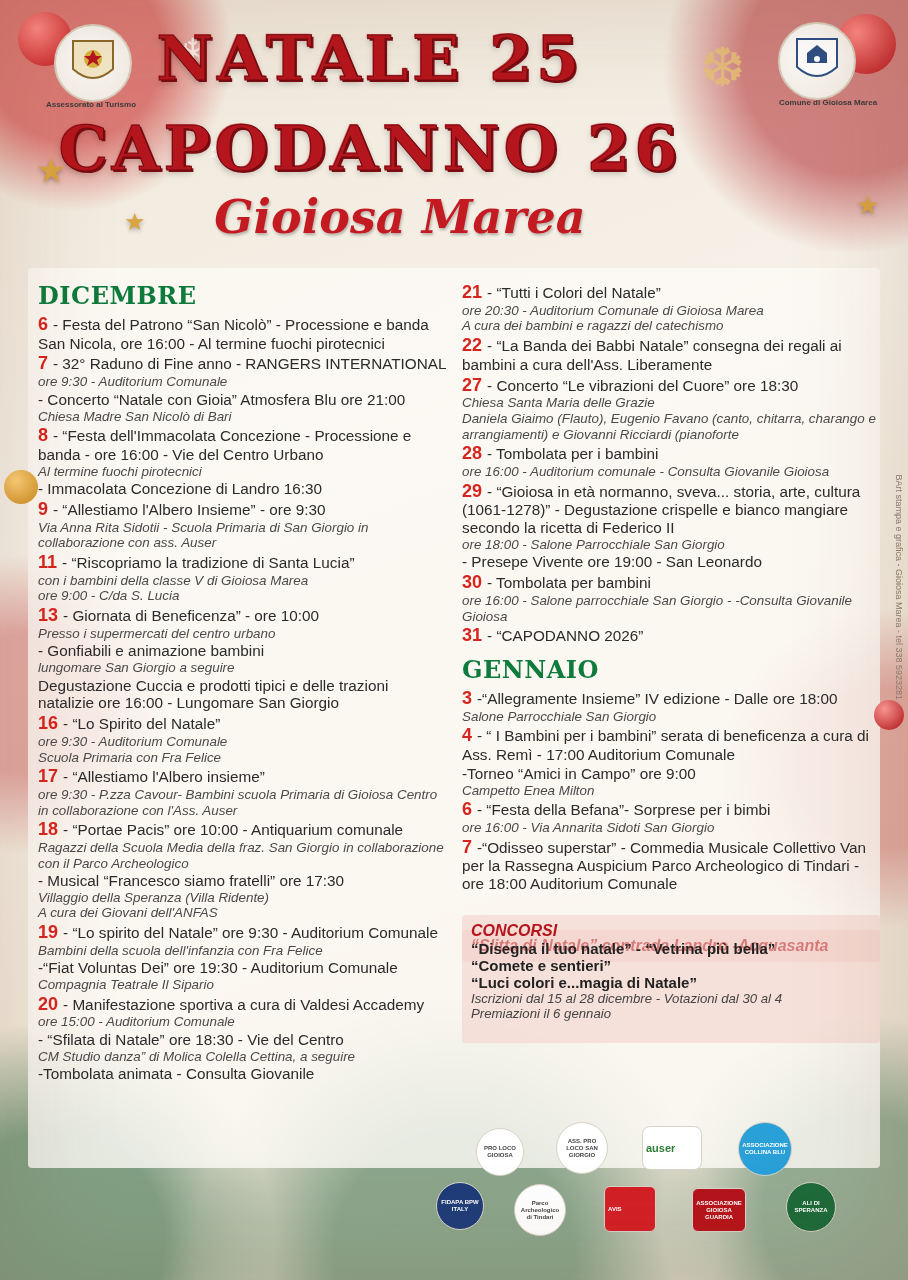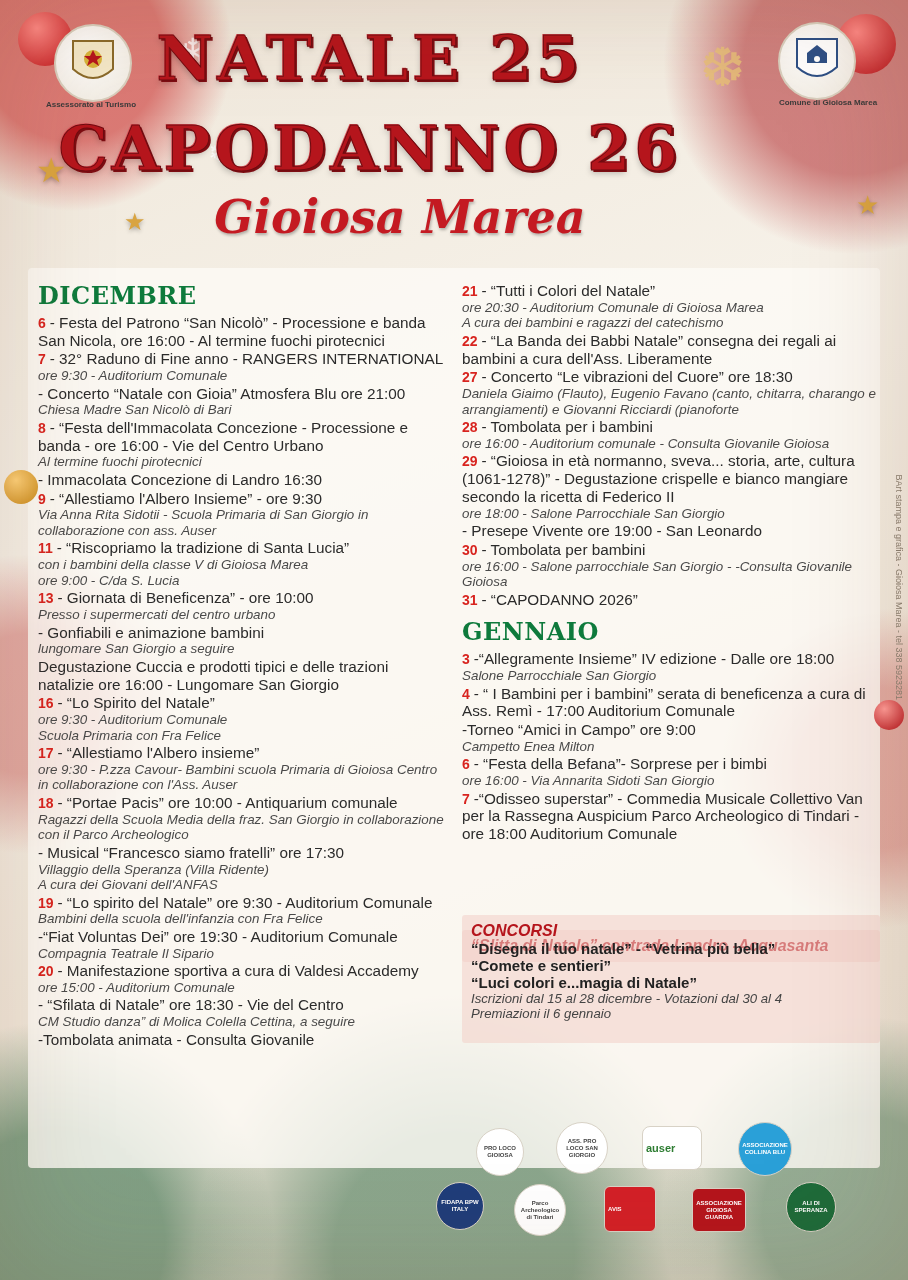--- a/index.html
+++ b/index.html
@@ -72,21 +72,21 @@
   .col{position:absolute;top:282px;font-size:14.4px;color:#3a3a3a;line-height:1.16;}
   .colL{left:38px;width:410px;}
   .colR{left:462px;width:418px;}
   .month{
     font-family:"DejaVu Serif",serif;
     font-weight:bold;font-size:24px;color:#0e7a3c;
     letter-spacing:.5px;margin:0 0 4px 0;
   }
   .month.jan{margin-top:10px;}
   .ev{margin:0 0 1px 0;}
-  .day{color:#d8241f;font-weight:bold;font-size:14px;}
+  .day{color:#d8241f;font-weight:bold;font-size:18px;}
   .ttl{color:#2b2b2b;font-size:15.3px;}
   .sub{color:#4a4a4a;font-style:italic;font-size:13.4px;display:block;}
   .box{
     position:absolute;left:462px;width:418px;
     background:rgba(243,207,200,.55);
     border-radius:3px;padding:7px 9px;box-sizing:border-box;
   }
   .box1{top:930px;}
   .box2{top:915px;height:128px;}
   .boxttl{font-weight:bold;color:#b5151c;font-size:16px;font-style:italic;}
@@ -172,21 +172,21 @@
         <div class="ev"><span class="day">20 </span><span class="ttl">- Manifestazione sportiva a cura di Valdesi Accademy</span><span class="sub">ore 15:00 - Auditorium Comunale</span></div>
         <div class="ev"><span class="ttl"> - “Sfilata di Natale”   ore 18:30 - Vie del Centro</span><span class="sub">CM Studio danza” di Molica Colella Cettina,  a seguire</span></div>
         <div class="ev"><span class="ttl">-Tombolata animata - Consulta Giovanile</span></div>
       </div>
   </div>
 
   <div class="col colR">
     <div id="dec-right-list">
         <div class="ev"><span class="day">21 </span><span class="ttl">- “Tutti i Colori del Natale”</span><span class="sub">ore 20:30 - Auditorium Comunale di Gioiosa Marea</span><span class="sub">A cura dei bambini e ragazzi del catechismo</span></div>
         <div class="ev"><span class="day">22 </span><span class="ttl">- “La Banda dei Babbi Natale” consegna dei regali ai bambini a cura dell'Ass. Liberamente</span></div>
-        <div class="ev"><span class="day">27 </span><span class="ttl">- Concerto “Le vibrazioni del Cuore” ore 18:30</span><span class="sub">Daniela Giaimo (Flauto), Eugenio Favano (canto, chitarra, charango e arrangiamenti) e Giovanni Ricciardi (pianoforte</span></div>
+        <div class="ev"><span class="day">27 </span><span class="ttl">- Concerto “Le vibrazioni del Cuore” ore 18:30</span><span class="sub">Chiesa Santa Maria delle Grazie</span><span class="sub">Daniela Giaimo (Flauto), Eugenio Favano (canto, chitarra, charango e arrangiamenti) e Giovanni Ricciardi (pianoforte</span></div>
         <div class="ev"><span class="day">28 </span><span class="ttl">- Tombolata per i bambini</span><span class="sub">ore 16:00 - Auditorium comunale - Consulta Giovanile Gioiosa</span></div>
         <div class="ev"><span class="day">29 </span><span class="ttl">- “Gioiosa in età normanno, sveva... storia, arte, cultura (1061-1278)” - Degustazione crispelle e bianco mangiare secondo la ricetta di Federico II</span><span class="sub">ore 18:00 - Salone Parrocchiale San Giorgio</span></div>
         <div class="ev"><span class="ttl">-  Presepe Vivente ore 19:00 - San Leonardo</span></div>
         <div class="ev"><span class="day">30 </span><span class="ttl">- Tombolata per bambini</span><span class="sub">ore 16:00 - Salone parrocchiale San Giorgio - -Consulta Giovanile Gioiosa</span></div>
         <div class="ev"><span class="day">31 </span><span class="ttl">- “CAPODANNO 2026”</span></div>
       </div>
     <div class="month jan">GENNAIO</div>
     <div id="jan-list">
         <div class="ev"><span class="day">3 </span><span class="ttl">-“Allegramente Insieme” IV edizione - Dalle ore  18:00</span><span class="sub">Salone Parrocchiale San Giorgio</span></div>
         <div class="ev"><span class="day">4 </span><span class="ttl">- “ I Bambini per i bambini” serata di beneficenza a cura di Ass. Remì - 17:00 Auditorium Comunale</span></div>

